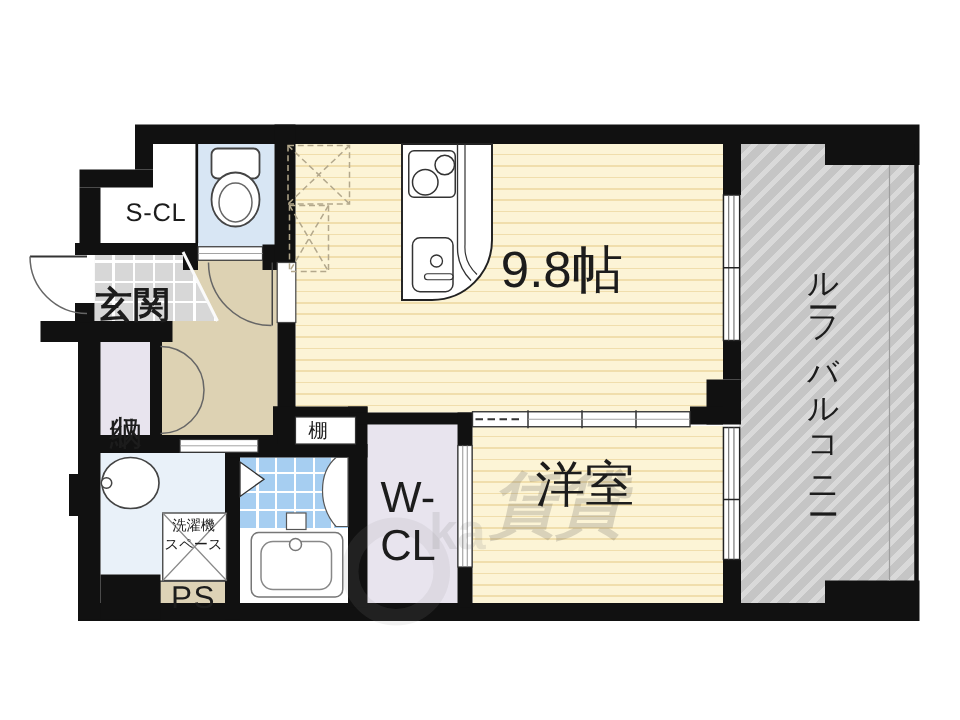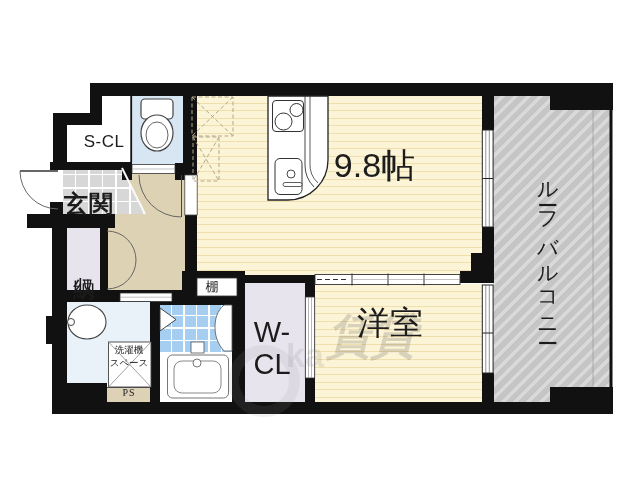--- a/index.html
+++ b/index.html
@@ -23,30 +23,30 @@
   .floor-closet{background:#e8e4ee;}
   .floor-toilet{background:#d8e6f4;}
   .floor-wash{background:#e9f1f9;}
   .floor-ps{background:#ddd2b6;border:1px solid #555;box-sizing:border-box;}
   .floor-white{background:#ffffff;}
   svg.overlay{position:absolute;left:0;top:0;width:640px;height:480px;}
   
   .lbl{position:absolute;text-align:center;color:#1c1c1c;line-height:1.04;white-space:nowrap;}
   .vert{writing-mode:vertical-rl;text-orientation:upright;white-space:nowrap;}
   .l-ldk1{font-size:38px;}
-  .l-ldk2{font-size:34px;margin-top:1px;}
+  .l-ldk2{font-size:34px;margin-top:16px;}
   .l-bed1{font-size:33px;}
   .l-bed2{font-size:33px;margin-top:5px;}
   .l-balcony{font-size:21px;letter-spacing:3px;}
   .l-genkan{font-size:24px;letter-spacing:1px;}
   .l-scl{font-size:17px;letter-spacing:.5px;}
   .l-storage{font-size:22px;letter-spacing:2px;}
   .l-wcl{font-size:29px;line-height:31.5px;}
   .l-shelf{font-size:13px;}
-  .l-ps{font-size:10px;letter-spacing:1px;font-family:Liberation Serif, serif;}
+  .l-ps{font-size:21px;letter-spacing:1px;}
   .l-laundry{font-size:9.5px;line-height:12.5px;font-family:Liberation Mono, monospace;}
   
   .wm{position:absolute;pointer-events:none;}
   .wm-ring{width:50px;height:50px;border:11px solid #8f8f8f;border-radius:50%;opacity:.13;}
   .wm-kanji{font-size:46px;font-weight:bold;color:#404040;opacity:.18;letter-spacing:-2px;font-style:italic;}
   .wm-latin{font-size:34px;font-weight:bold;color:#777;opacity:.15;}
 </style>
 </head>
 <body>
 

